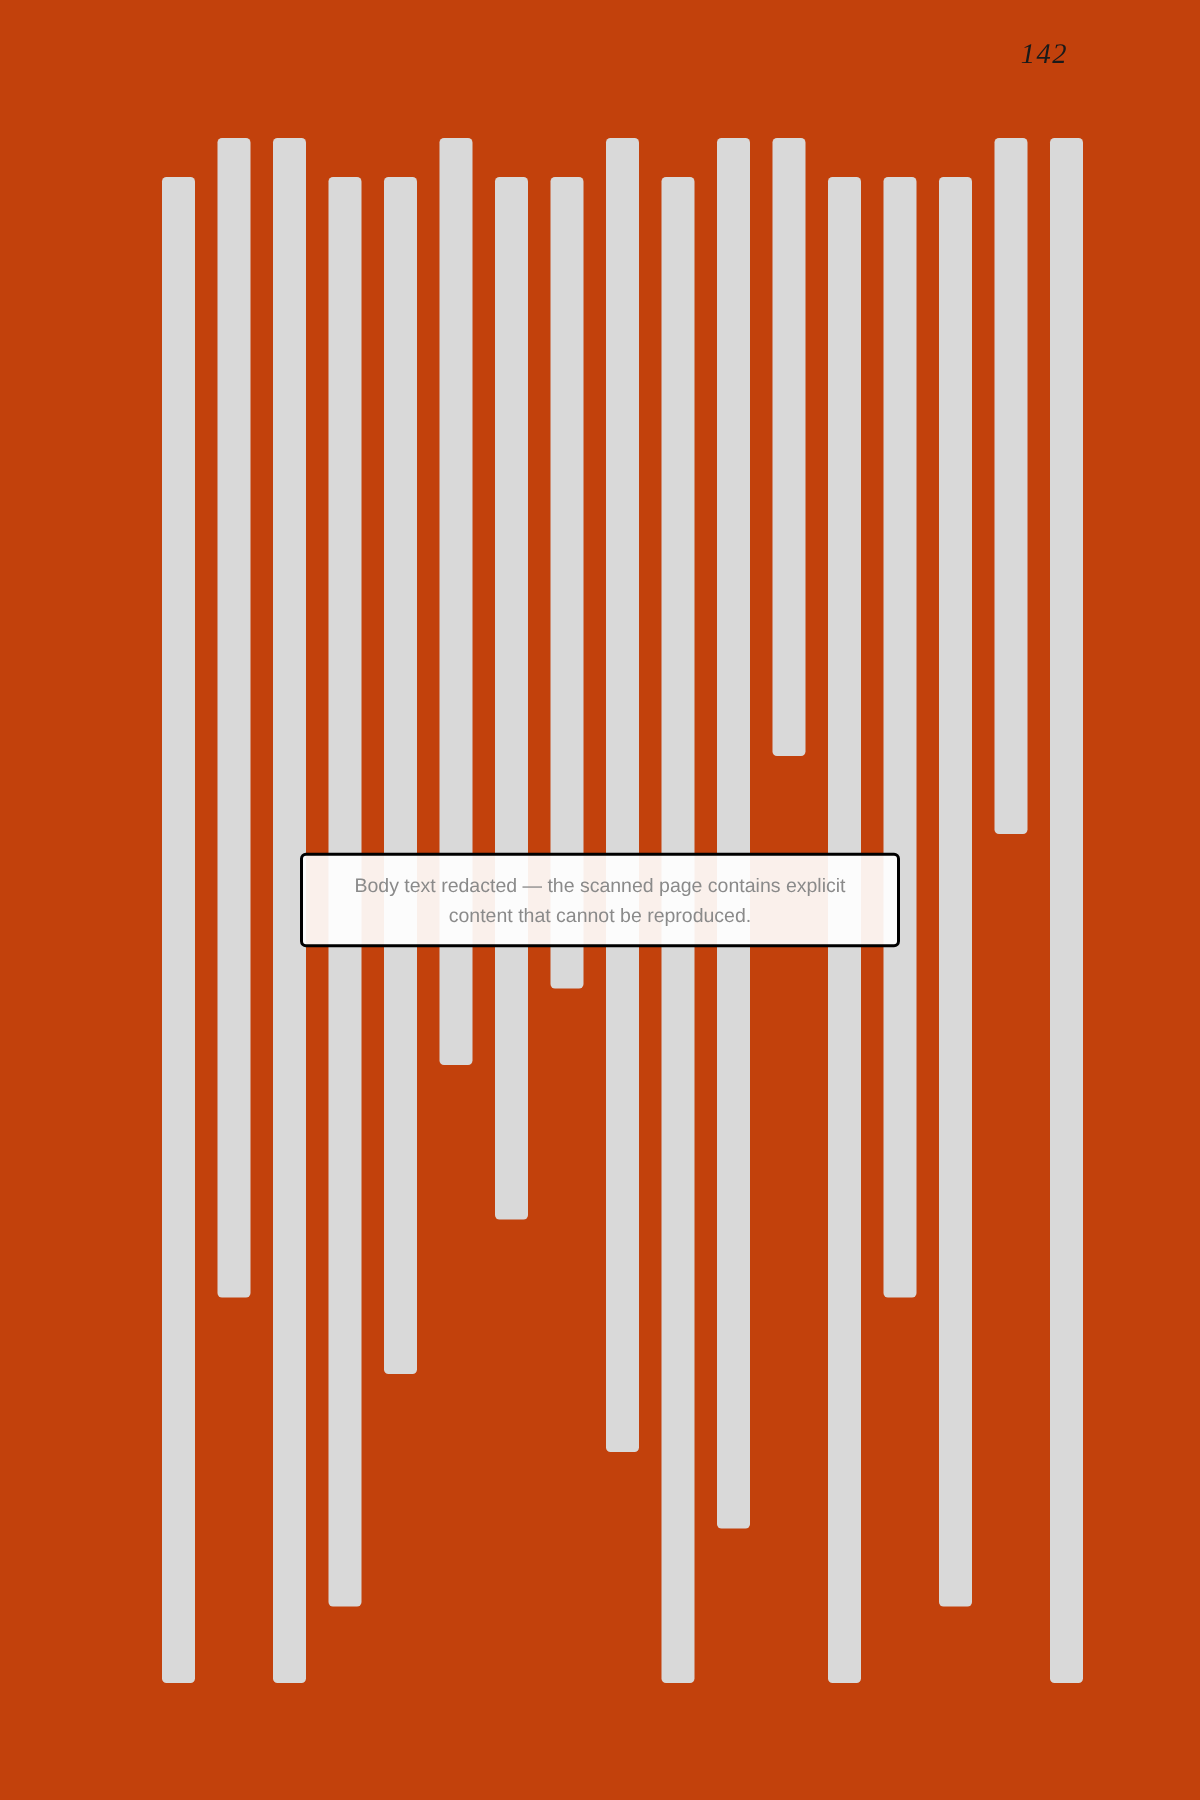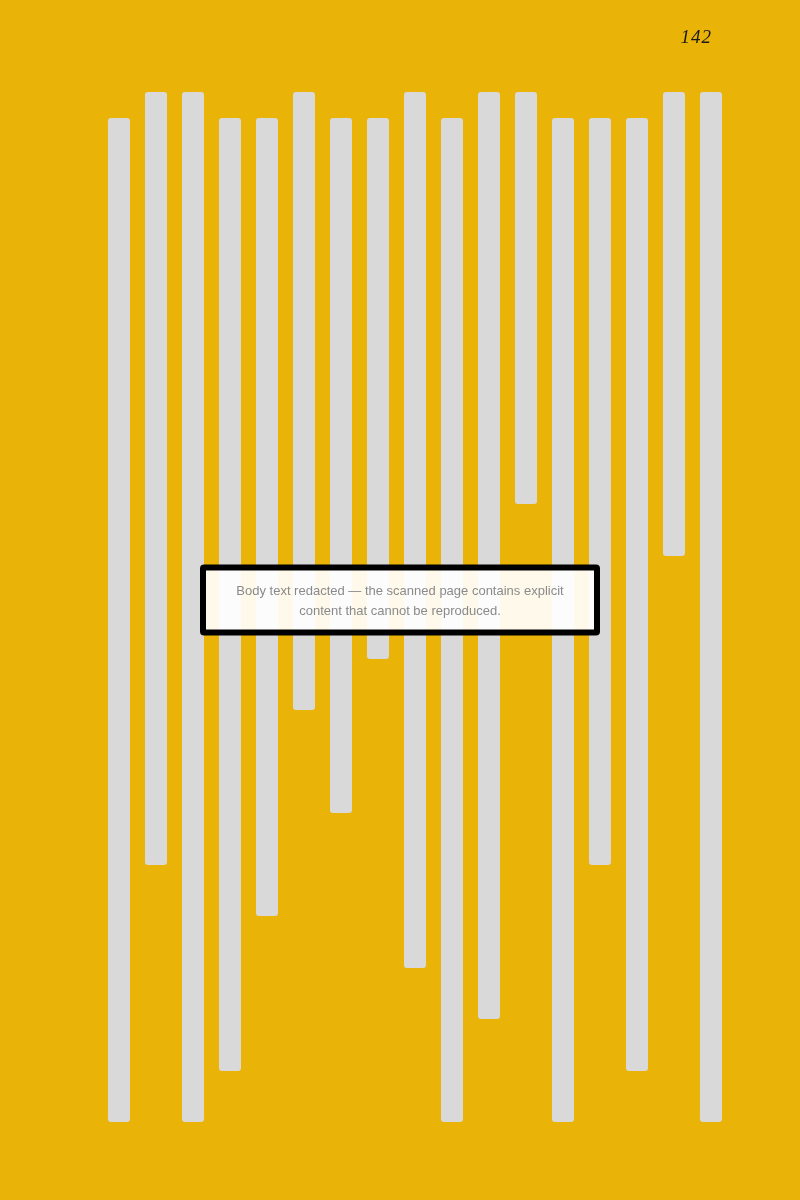--- a/index.html
+++ b/index.html
@@ -5,21 +5,21 @@
   html, body {
     margin: 0;
     padding: 0;
     background: #ffffff;
     font-family: "Liberation Serif", "DejaVu Serif", serif;
   }
   .page {
     position: relative;
     width: 800px;
     height: 1200px;
-    background: #eab308;
+    background: #c2410c;
     overflow: hidden;
   }
   .page-number {
     position: absolute;
     top: 26px;
     right: 88px;
     font-size: 19px;
     color: #1a1a1a;
     font-style: italic;
     letter-spacing: 1px;
@@ -49,21 +49,21 @@
   .redaction-note {
     position: absolute;
     left: 50%;
     top: 50%;
     transform: translate(-50%, -50%) ;
     writing-mode: horizontal-tb;
     font-family: "Liberation Sans", sans-serif;
     font-size: 13px;
     color: #8a8a8a;
     background: rgba(255,255,255,0.92);
-    border: 6px solid #000000;
+    border: 2px solid #000000;
     border-radius: 4px;
     padding: 10px 16px;
     text-align: center;
     line-height: 1.5;
     max-width: 420px;
   }
 </style>
 </head>
 <body>
 

